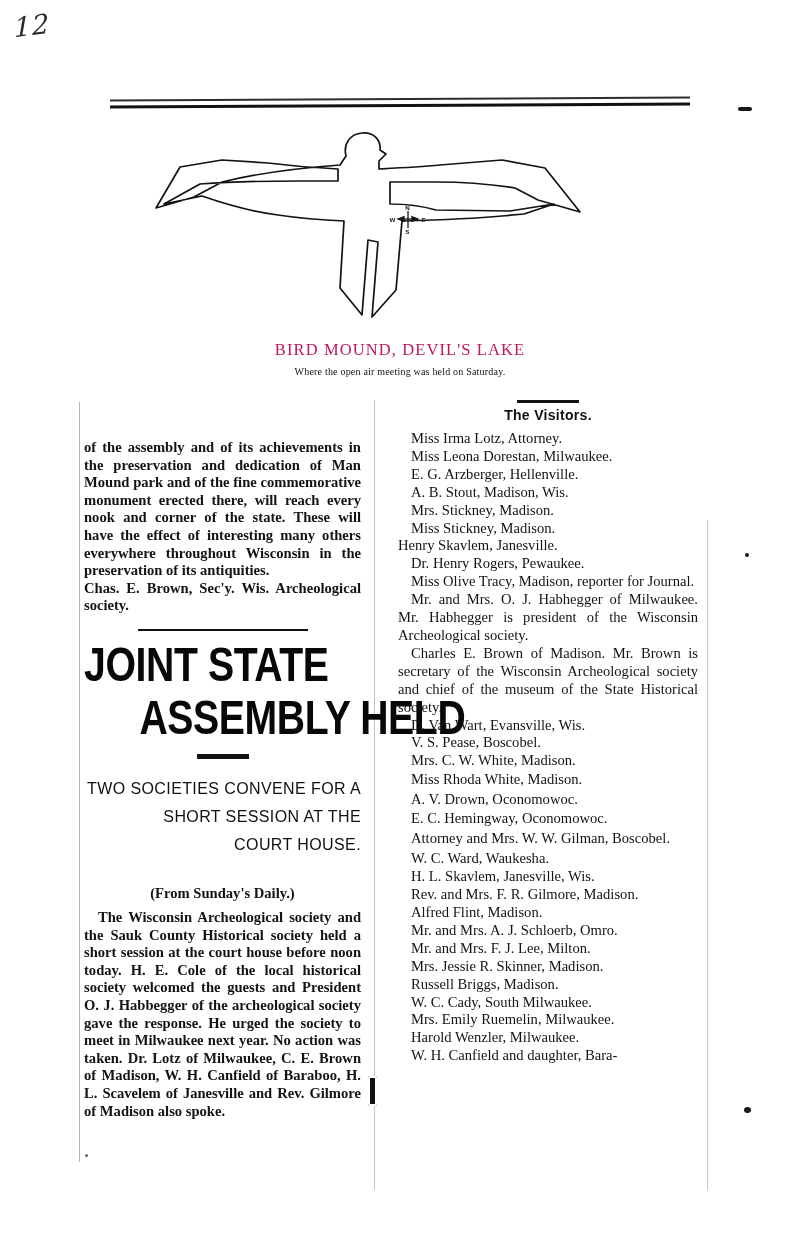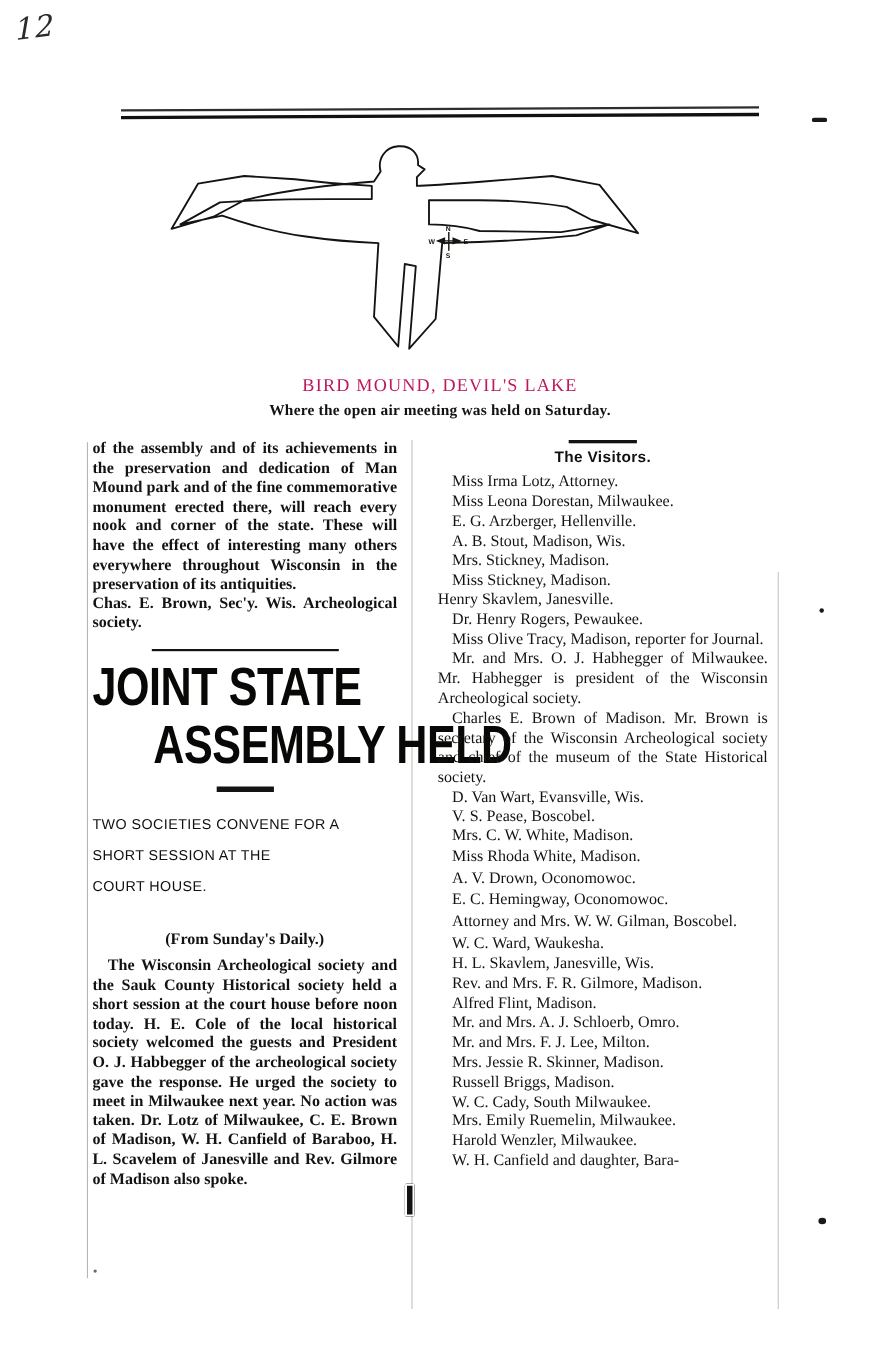--- a/index.html
+++ b/index.html
@@ -69,39 +69,39 @@
   #figure-caption .cap-title {
     font-family: "Liberation Serif", serif;
     font-size: 16.5px;
     letter-spacing: 1.1px;
     color: #be185d;
     white-space: nowrap;
   }
   #figure-caption .cap-sub {
     margin-top: 6px;
     font-family: "Liberation Serif", serif;
-    font-size: 14px;
-    font-weight: bold;
+    font-size: 10px;
+    font-weight: normal;
     letter-spacing: .2px;
     color: #131210;
   }
 
   
   #columns {
     position: absolute;
     left: 0;
     top: 400px;
     width: 800px;
     height: 790px;
   }
   .col {
     position: absolute;
     top: 0;
   }
-  #col-left  { left: 84px;  width: 277px; }
+  #col-left  { left: 84px;  width: 277px; margin-top: 39px; }
   #col-right { left: 398px; width: 300px; }
 
   
   .vrule {
     position: absolute;
     width: 1px;
     background: #b9b6b1;
   }
   #vrule-left   { left: 79px;  top: 2px;   height: 760px; }
   #vrule-mid    { left: 374px; top: 0px;   height: 790px; background:#c5c2bd; }
@@ -161,23 +161,23 @@
     display: block;
     font-size: 49px;
     transform: scaleX(.80);
     white-space: nowrap;
   }
   #headline .hl-1 { transform-origin: left center;  text-align: left; }
   #headline .hl-2 { transform-origin: right center; text-align: right; margin-top: 8px; }
 
   #subhead {
     font-family: "Liberation Sans", sans-serif;
-    font-size: 13px;
+    font-size: 16px;
     line-height: 28px;
-    text-align: left;
+    text-align: right;
     color: #111;
     letter-spacing: .4px;
   }
   #subhead .sh-line { display: block; white-space: nowrap; }
 
   #dateline {
     margin-top: 26px;
     margin-bottom: 7px;
     text-align: center;
     font-family: "Liberation Serif", serif;

